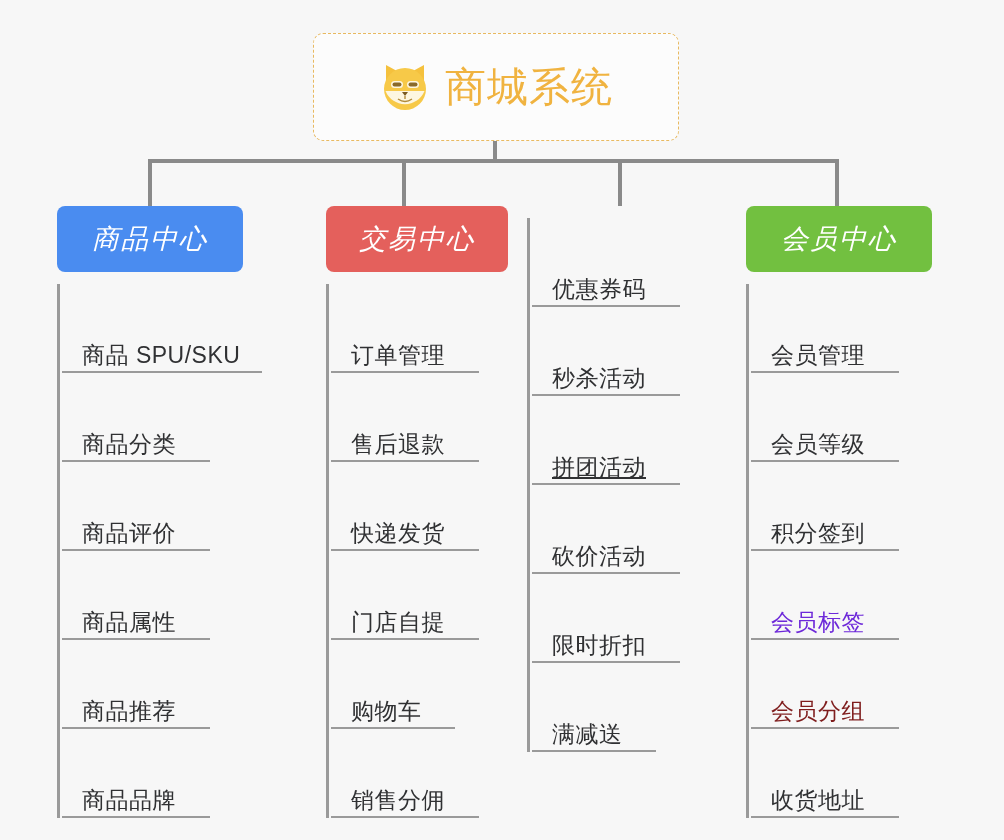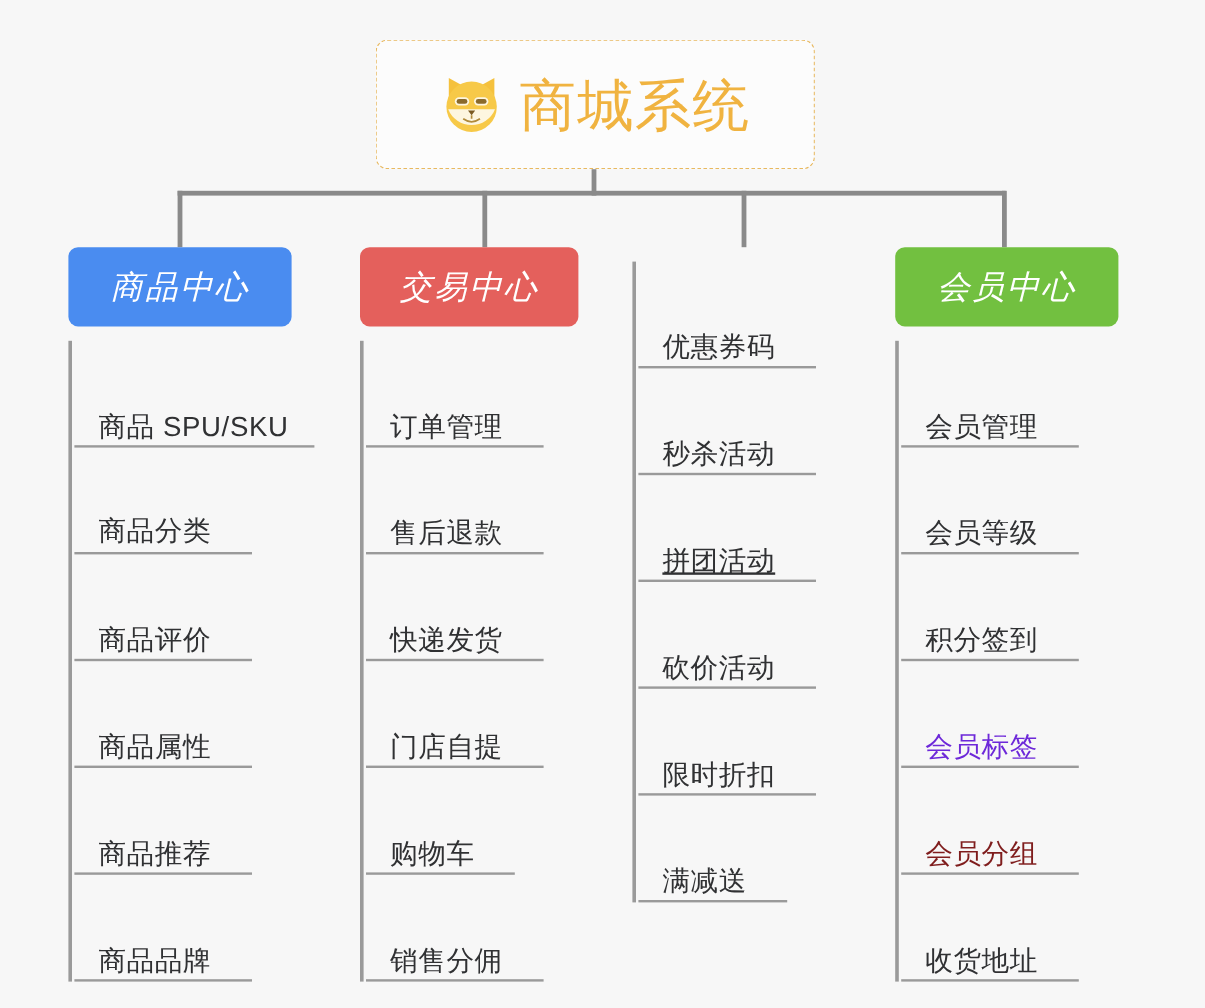--- a/index.html
+++ b/index.html
@@ -38,21 +38,21 @@
   }
   .root-emoji {
     width: 52px;
     height: 52px;
     flex: 0 0 52px;
     position: relative;
     display: block;
   }
   .root-emoji svg { display: block; width: 52px; height: 52px; }
   .root-title {
-    font-size: 47px;
+    font-size: 41px;
     line-height: 1;
     color: #f0b340;
     letter-spacing: 1px;
     white-space: nowrap;
     text-align: right;
   }
 
   
   .conn {
     position: absolute;
@@ -158,38 +158,38 @@
 
   <div id="branches-host">
       <div class="branch" style="left: 57px; width: 186px;">
         <div class="branch-box" style="background: rgb(74, 140, 240);">
           <span>商品中心</span>
         </div>
         <div class="leaf-list" style="border-left-color: rgb(154, 154, 154);">
           <div class="leaf-item" style="width: 200px; border-bottom-color: rgb(154, 154, 154);">
             <span class="leaf-label" style="color: rgb(48, 49, 51);">商品 SPU/SKU</span>
           </div>
-          <div class="leaf-item" style="width: 148px; border-bottom-color: rgb(154, 154, 154); font-family: Liberation Mono, monospace;">
+          <div class="leaf-item" style="width: 148px; border-bottom-color: rgb(154, 154, 154);">
             <span class="leaf-label" style="color: rgb(48, 49, 51);">商品分类</span>
           </div>
           <div class="leaf-item" style="width: 148px; border-bottom-color: rgb(154, 154, 154);">
             <span class="leaf-label" style="color: rgb(48, 49, 51);">商品评价</span>
           </div>
           <div class="leaf-item" style="width: 148px; border-bottom-color: rgb(154, 154, 154);">
             <span class="leaf-label" style="color: rgb(48, 49, 51);">商品属性</span>
           </div>
           <div class="leaf-item" style="width: 148px; border-bottom-color: rgb(154, 154, 154);">
             <span class="leaf-label" style="color: rgb(48, 49, 51);">商品推荐</span>
           </div>
           <div class="leaf-item" style="width: 148px; border-bottom-color: rgb(154, 154, 154);">
             <span class="leaf-label" style="color: rgb(48, 49, 51);">商品品牌</span>
           </div>
         </div>
       </div>
-      <div class="branch" style="left: 300px; width: 182px;">
+      <div class="branch" style="left: 326px; width: 182px;">
         <div class="branch-box" style="background: rgb(228, 96, 92);">
           <span>交易中心</span>
         </div>
         <div class="leaf-list" style="border-left-color: rgb(154, 154, 154);">
           <div class="leaf-item" style="width: 148px; border-bottom-color: rgb(154, 154, 154);">
             <span class="leaf-label" style="color: rgb(48, 49, 51);">订单管理</span>
           </div>
           <div class="leaf-item" style="width: 148px; border-bottom-color: rgb(154, 154, 154);">
             <span class="leaf-label" style="color: rgb(48, 49, 51);">售后退款</span>
           </div>

